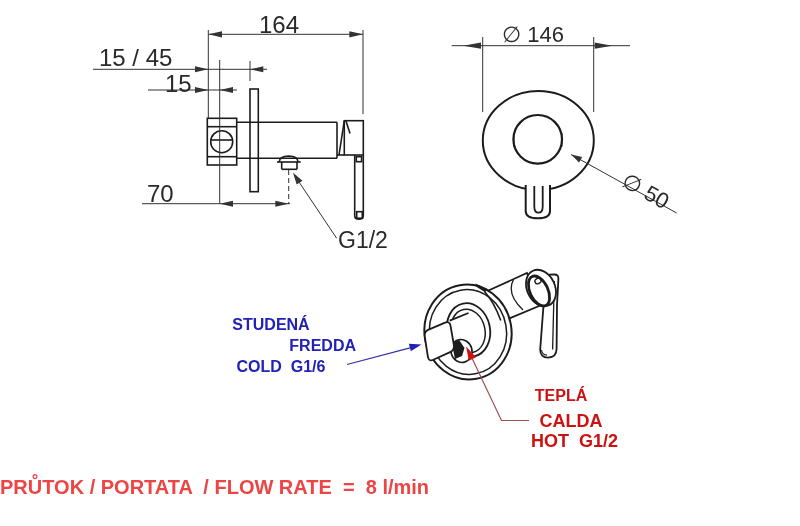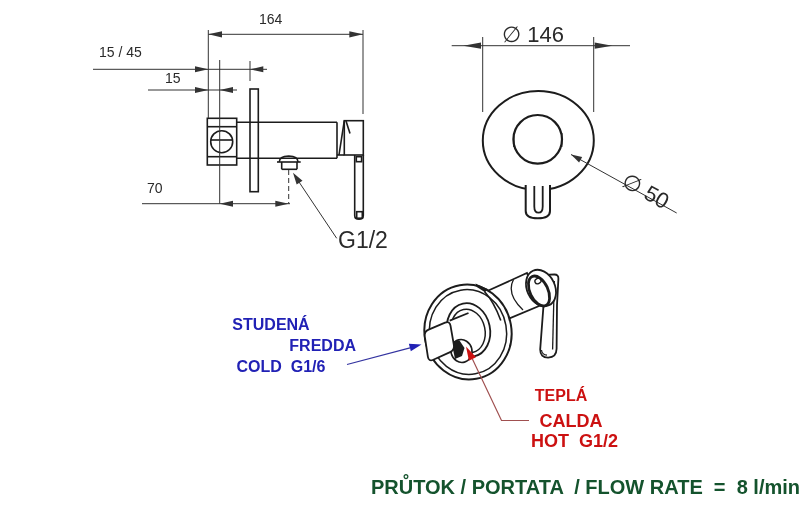--- a/index.html
+++ b/index.html
@@ -1,22 +1,22 @@
 <!DOCTYPE html>
 <html><head>
 <meta charset="utf-8">
 <style>
   html,body{margin:0;padding:0;background:#fff;}
   #stage{position:relative;width:800px;height:526px;background:#ffffff;overflow:hidden;
          font-family:"Liberation Sans",sans-serif;}
-  .dimtext{position:absolute;color:#2a2a2a;font-size:14px;font-weight:400;white-space:pre;}
+  .dimtext{position:absolute;color:#2a2a2a;font-size:24px;font-weight:400;white-space:pre;}
   .lbl{position:absolute;font-weight:bold;white-space:pre;text-align:center;}
   .blue{color:#2121b5;}
   .red{color:#cc1111;}
-  #flow{position:absolute;left:0;top:476px;width:800px;text-align:right;color:#14532d;
+  #flow{position:absolute;left:0;top:476px;width:800px;text-align:left;color:#ef4444;
         font-size:20px;font-weight:bold;white-space:pre;}
   .rot50{transform:rotate(29deg);transform-origin:left top;}
   svg{position:absolute;left:0;top:0;}
 </style>
 </head>
 <body>
 
 <div id="stage">
 
 <svg width="800" height="526" viewBox="0 0 800 526">

